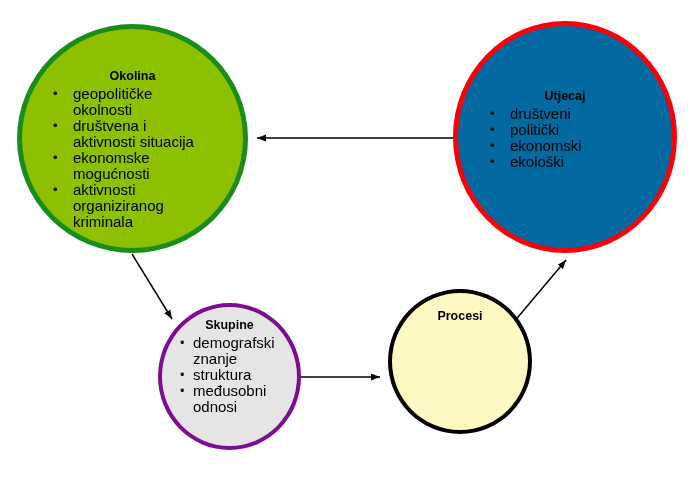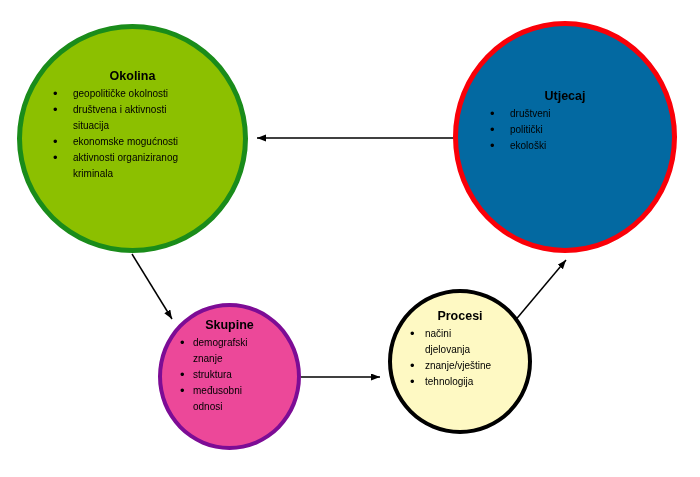--- a/index.html
+++ b/index.html
@@ -8,21 +8,21 @@
     font-family:"Liberation Sans", sans-serif;color:#000;border-radius:13px;
   }
   .arrows{position:absolute;left:0;top:0;width:700px;height:477px;z-index:1;}
   .circle{
     position:absolute;border-radius:50%;box-sizing:border-box;z-index:2;
   }
   .circle .title{
     font-weight:bold;font-size:12.5px;line-height:16px;text-align:center;margin:0 0 2px 0;
   }
   .circle ul{
-    margin:0;padding:0;list-style:none;font-size:10px;line-height:16px;
+    margin:0;padding:0;list-style:none;font-size:15px;line-height:16px;
   }
   .circle li{position:relative;}
   .circle li::before{
     content:"\2022";position:absolute;left:0;top:0;font-size:13px;
   }
   
   .okolina{
     left:17px;top:24px;width:231px;height:229px;
     background:#8CC000;border:5px solid #1A8C1A;
     padding-top:39px;
@@ -33,21 +33,21 @@
   .utjecaj{
     left:453px;top:21px;width:224px;height:232px;
     background:#0369a1;border:5px solid #FA0008;
     padding-top:62px;
   }
   .utjecaj ul{margin-left:32px;width:130px;}
   .utjecaj li{padding-left:20px;}
   
   .skupine{
     left:158px;top:303px;width:143px;height:147px;
-    background:#ec4899;border:4px solid #7D0C95;
+    background:#e5e5e5;border:4px solid #7D0C95;
     padding-top:10px;
   }
   .skupine ul{margin-left:18px;width:78px;}
   .skupine li{padding-left:13px;}
   
   .procesi{
     left:388px;top:289px;width:144px;height:145px;
     background:#fef9c3;border:4px solid #000000;
     padding-top:15px;
   }
@@ -79,35 +79,31 @@
       <li>ekonomske mogućnosti</li>
       <li>aktivnosti organiziranog kriminala</li>
     </ul>
   </div>
 
   <div class="circle utjecaj">
     <div class="title">Utjecaj</div>
     <ul>
       <li>društveni</li>
       <li>politički</li>
+      <li>ekonomski</li>
       <li>ekološki</li>
     </ul>
   </div>
 
   <div class="circle skupine">
     <div class="title">Skupine</div>
     <ul>
       <li>demografski znanje</li>
       <li>struktura</li>
       <li>međusobni odnosi</li>
     </ul>
   </div>
 
   <div class="circle procesi">
     <div class="title">Procesi</div>
-    <ul>
-      <li>načini djelovanja</li>
-      <li>znanje/vještine</li>
-      <li>tehnologija</li>
-    </ul>
   </div>
 
 </div>
 
 </body></html>

